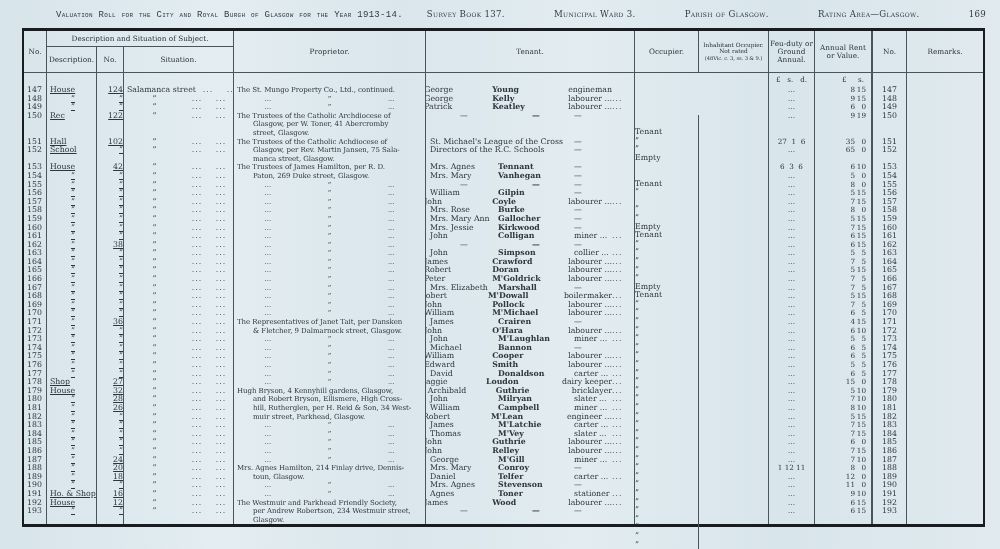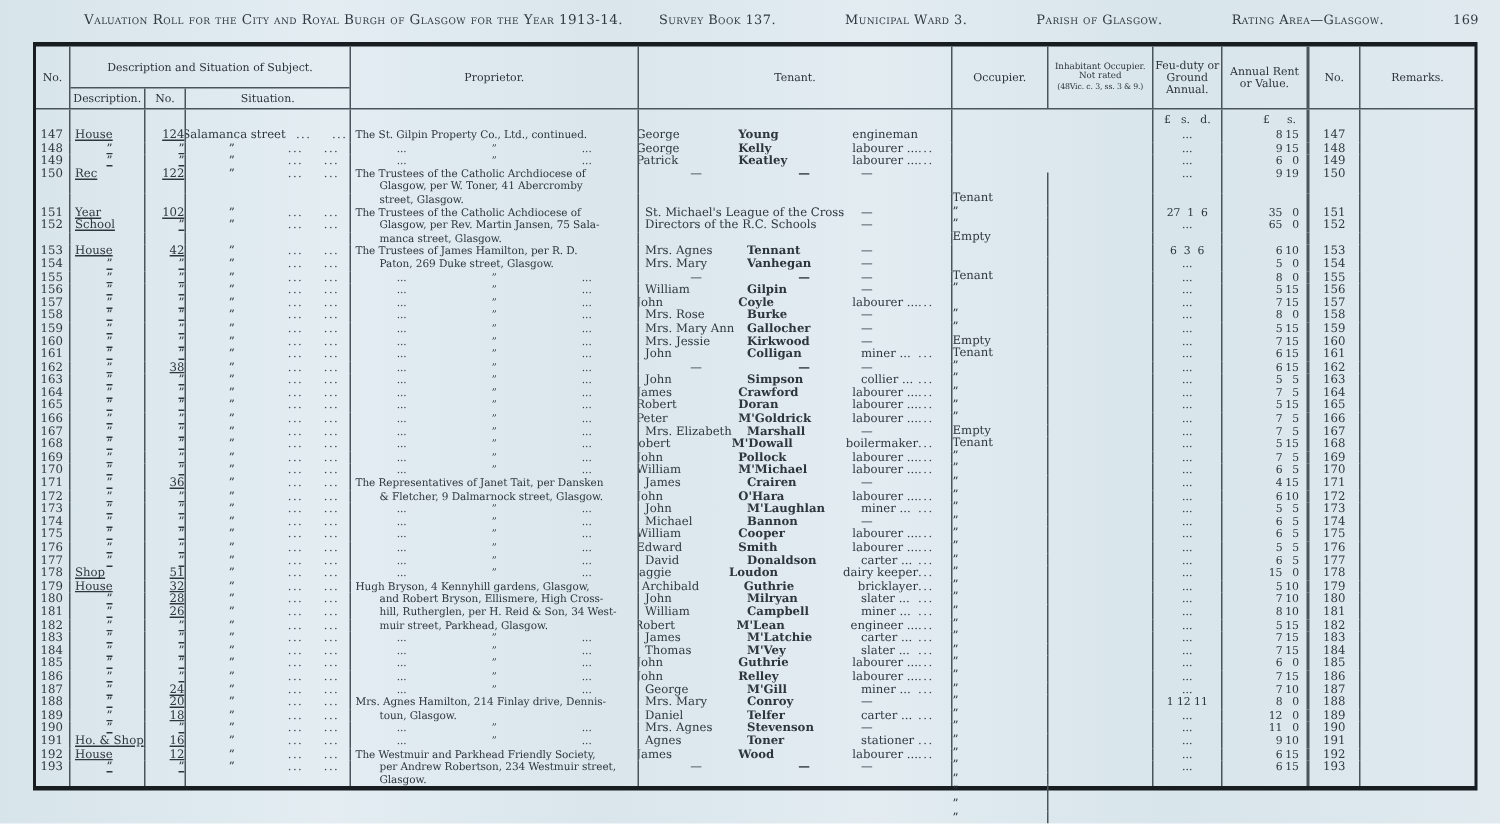--- a/index.html
+++ b/index.html
@@ -15,21 +15,21 @@
     font-family:"DejaVu Serif","Liberation Serif",serif;
     color:var(--ink);
     background:linear-gradient(90deg,#d7e4ea 0%,#e3edf2 22%,#dae6ec 40%,#e2ecf1 58%,#d8e5eb 78%,#e0eaef 100%);
   }
   
   .pagehead{
     height:26px;padding:9px 14px 0 56px;
     display:flex;align-items:baseline;white-space:nowrap;
     font-variant:small-caps;letter-spacing:.3px;color:#313a41;
   }
-  .ph-title{font-size:9px;}
+  .ph-title{font-size:9px;font-family:Liberation Mono, monospace;}
   .ph-item{font-size:8.6px;}
   .ph-title{margin-right:24px;}
   .ph-item{margin-right:0;}
   .ph-sp{flex:1;}
   .ph-page{font-size:8.6px;font-variant:normal;}
   
   .vtable{
     width:963px;margin:2px 15px 0 22px;
     border-left:2px solid var(--heavy);
     border-right:2px solid var(--heavy);
@@ -40,21 +40,21 @@
   
   .thead{display:flex;height:42px;border-bottom:1px solid var(--rule);}
   .hc{
     border-right:1px solid var(--rule);
     display:flex;flex-direction:column;align-items:center;justify-content:center;
     font-size:7.3px;line-height:8px;text-align:center;color:#2b3238;padding:1px;
   }
   .h-n{flex:0 0 23px;}
   .h-group{flex:0 0 187px;padding:0;justify-content:flex-start;}
   .h-group-top{
-    width:100%;height:28px;border-bottom:1px solid var(--rule);
+    width:100%;height:16px;border-bottom:1px solid var(--rule);
     display:flex;align-items:center;justify-content:center;
   }
   .h-group-sub{width:100%;flex:1;display:flex;}
   .hsc{display:flex;align-items:center;justify-content:center;}
   .hs-d{flex:0 0 50px;border-right:1px solid var(--rule);}
   .hs-n{flex:0 0 27px;border-right:1px solid var(--rule);}
   .hs-s{flex:1;}
   .h-p{flex:0 0 192px;}
   .h-t{flex:0 0 209px;}
   .h-oc{flex:0 0 64px;}
@@ -64,21 +64,21 @@
   .h-r{flex:0 0 58px;border-right:2px solid var(--rule);}
   .h-nr{flex:0 0 34px;}
   .h-rm{flex:1;border-right:none;}
   
   .line{display:flex;height:8.6px;line-height:8.6px;font-size:7.8px;white-space:nowrap;}
   .money{height:13px;line-height:13px;font-size:7px;}
   .cell{border-right:1px solid var(--rule);height:100%;display:flex;align-items:center;overflow:hidden;}
   .c-n{flex:0 0 23px;padding-left:3px;}
   .c-d{flex:0 0 50px;padding-left:3px;text-decoration:underline;}
   .c-hn{flex:0 0 27px;justify-content:flex-end;padding:0;text-decoration:underline;}
-  .c-s{flex:0 0 110px;justify-content:center;}
+  .c-s{flex:0 0 110px;}
   .c-p{flex:0 0 192px;padding:0 3px;font-size:7px;letter-spacing:-.05px;}
   .c-t{flex:0 0 209px;padding-left:4px;justify-content:flex-end;}
   .c-oc{flex:0 0 64px;justify-content:flex-start;padding:0;margin-top:42px;}
   .c-ih{flex:0 0 70px;}
   .c-f{flex:0 0 46px;justify-content:center;font-size:7.2px;}
   .c-r{flex:0 0 58px;border-right:2px solid var(--rule);font-size:7.2px;}
   .c-nr{flex:0 0 34px;justify-content:center;padding:0;}
   .c-rm{flex:1;border-right:none;}
   .tx{display:block;white-space:nowrap;}
   .ctr{text-align:center;flex:1;padding:0!important;}
@@ -166,21 +166,21 @@
         </span>
         <span class="cell c-hn">
           <span class="tx">124</span>
         </span>
         <span class="cell c-s">
           <span class="tx sit-t">Salamanca street</span>
           <span class="dots">...</span>
           <span class="dots">...</span>
         </span>
         <span class="cell c-p">
-          <span class="tx">The St. Gilpin Property Co., Ltd., continued.</span>
+          <span class="tx">The St. Mungo Property Co., Ltd., continued.</span>
         </span>
         <span class="cell c-t">
           <span class="tx t-f">George</span>
           <span class="tx t-s">Young</span>
           <span class="tx t-o">engineman</span>
           <span class="tx t-d"></span>
         </span>
         <span class="cell c-oc">
           <span class="tx">Tenant</span>
         </span>
@@ -351,21 +351,21 @@
         <span class="cell c-f"></span>
         <span class="cell c-r"></span>
         <span class="cell c-nr"></span>
         <span class="cell c-rm"></span>
       </div>
       <div class="line">
         <span class="cell c-n">
           <span class="tx">151</span>
         </span>
         <span class="cell c-d">
-          <span class="tx">Year</span>
+          <span class="tx">Hall</span>
         </span>
         <span class="cell c-hn">
           <span class="tx">102</span>
         </span>
         <span class="cell c-s">
           <span class="tx sit-t ctr">”</span>
           <span class="dots">...</span>
           <span class="dots">...</span>
         </span>
         <span class="cell c-p">
@@ -1490,21 +1490,21 @@
         <span class="cell c-rm"></span>
       </div>
       <div class="line">
         <span class="cell c-n">
           <span class="tx">178</span>
         </span>
         <span class="cell c-d">
           <span class="tx">Shop</span>
         </span>
         <span class="cell c-hn">
-          <span class="tx">51</span>
+          <span class="tx">27</span>
         </span>
         <span class="cell c-s">
           <span class="tx sit-t ctr">”</span>
           <span class="dots">...</span>
           <span class="dots">...</span>
         </span>
         <span class="cell c-p">
           <span class="pd">...</span>
           <span class="pd">”</span>
           <span class="pd">...</span>

